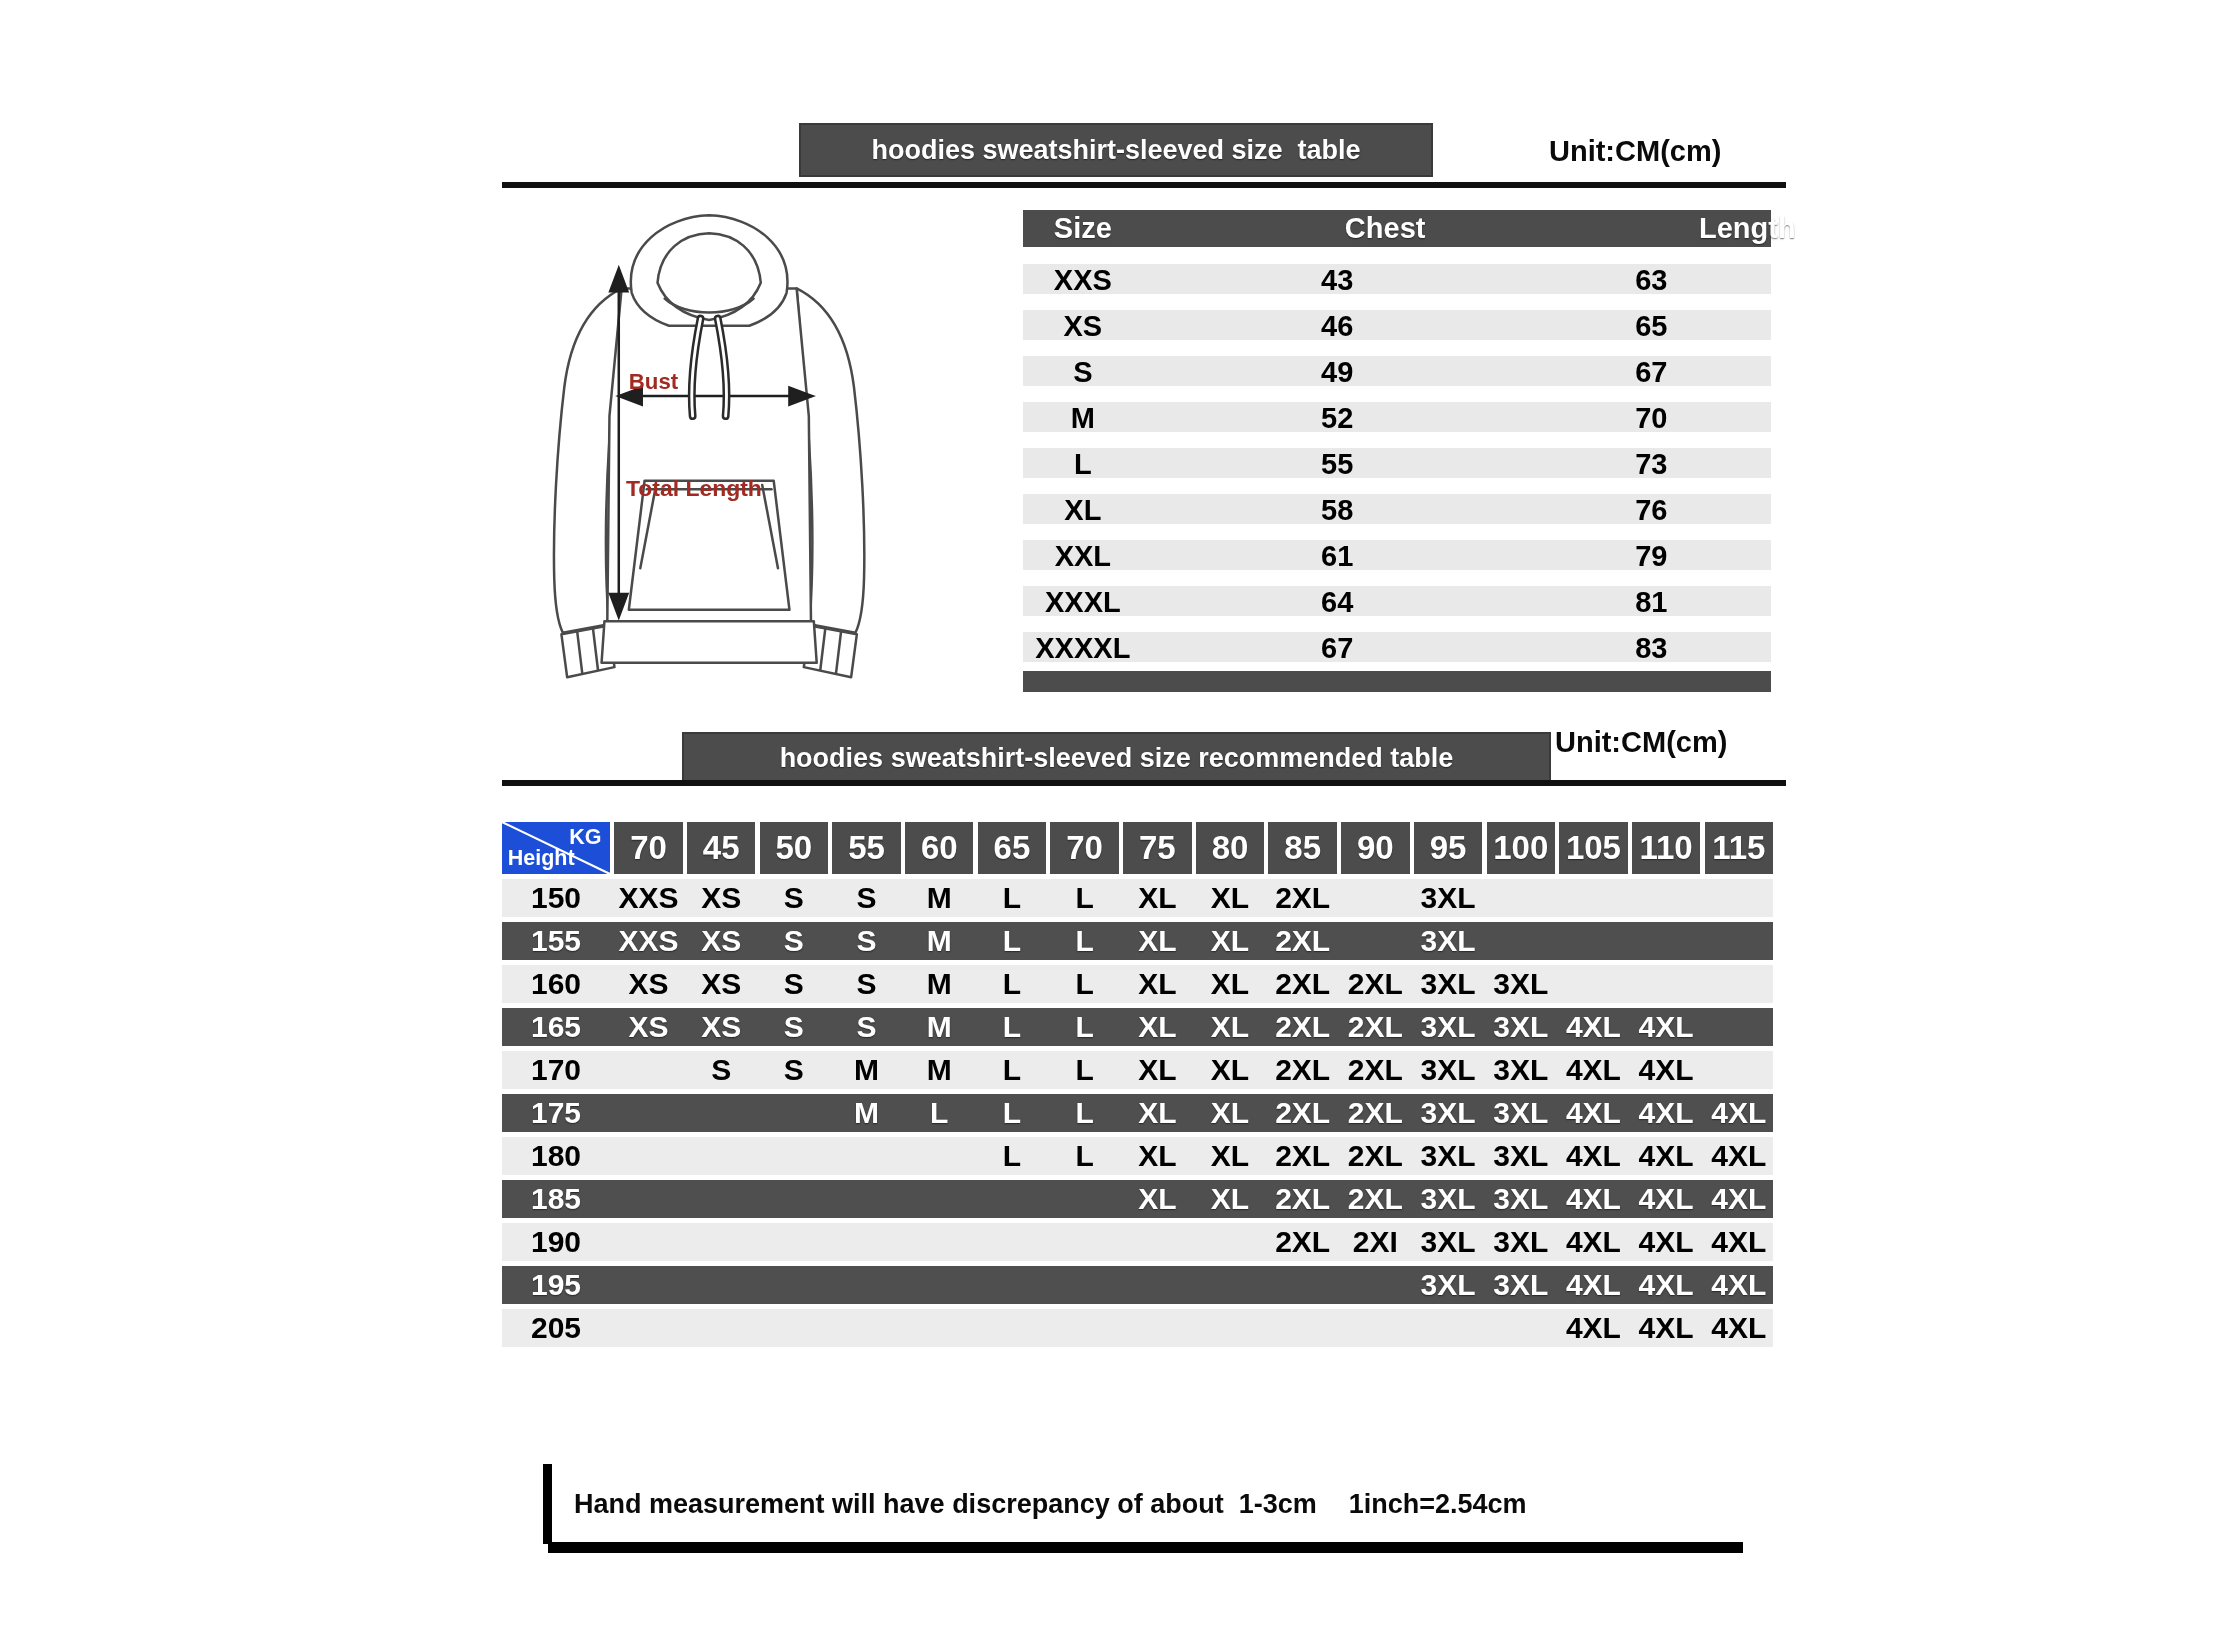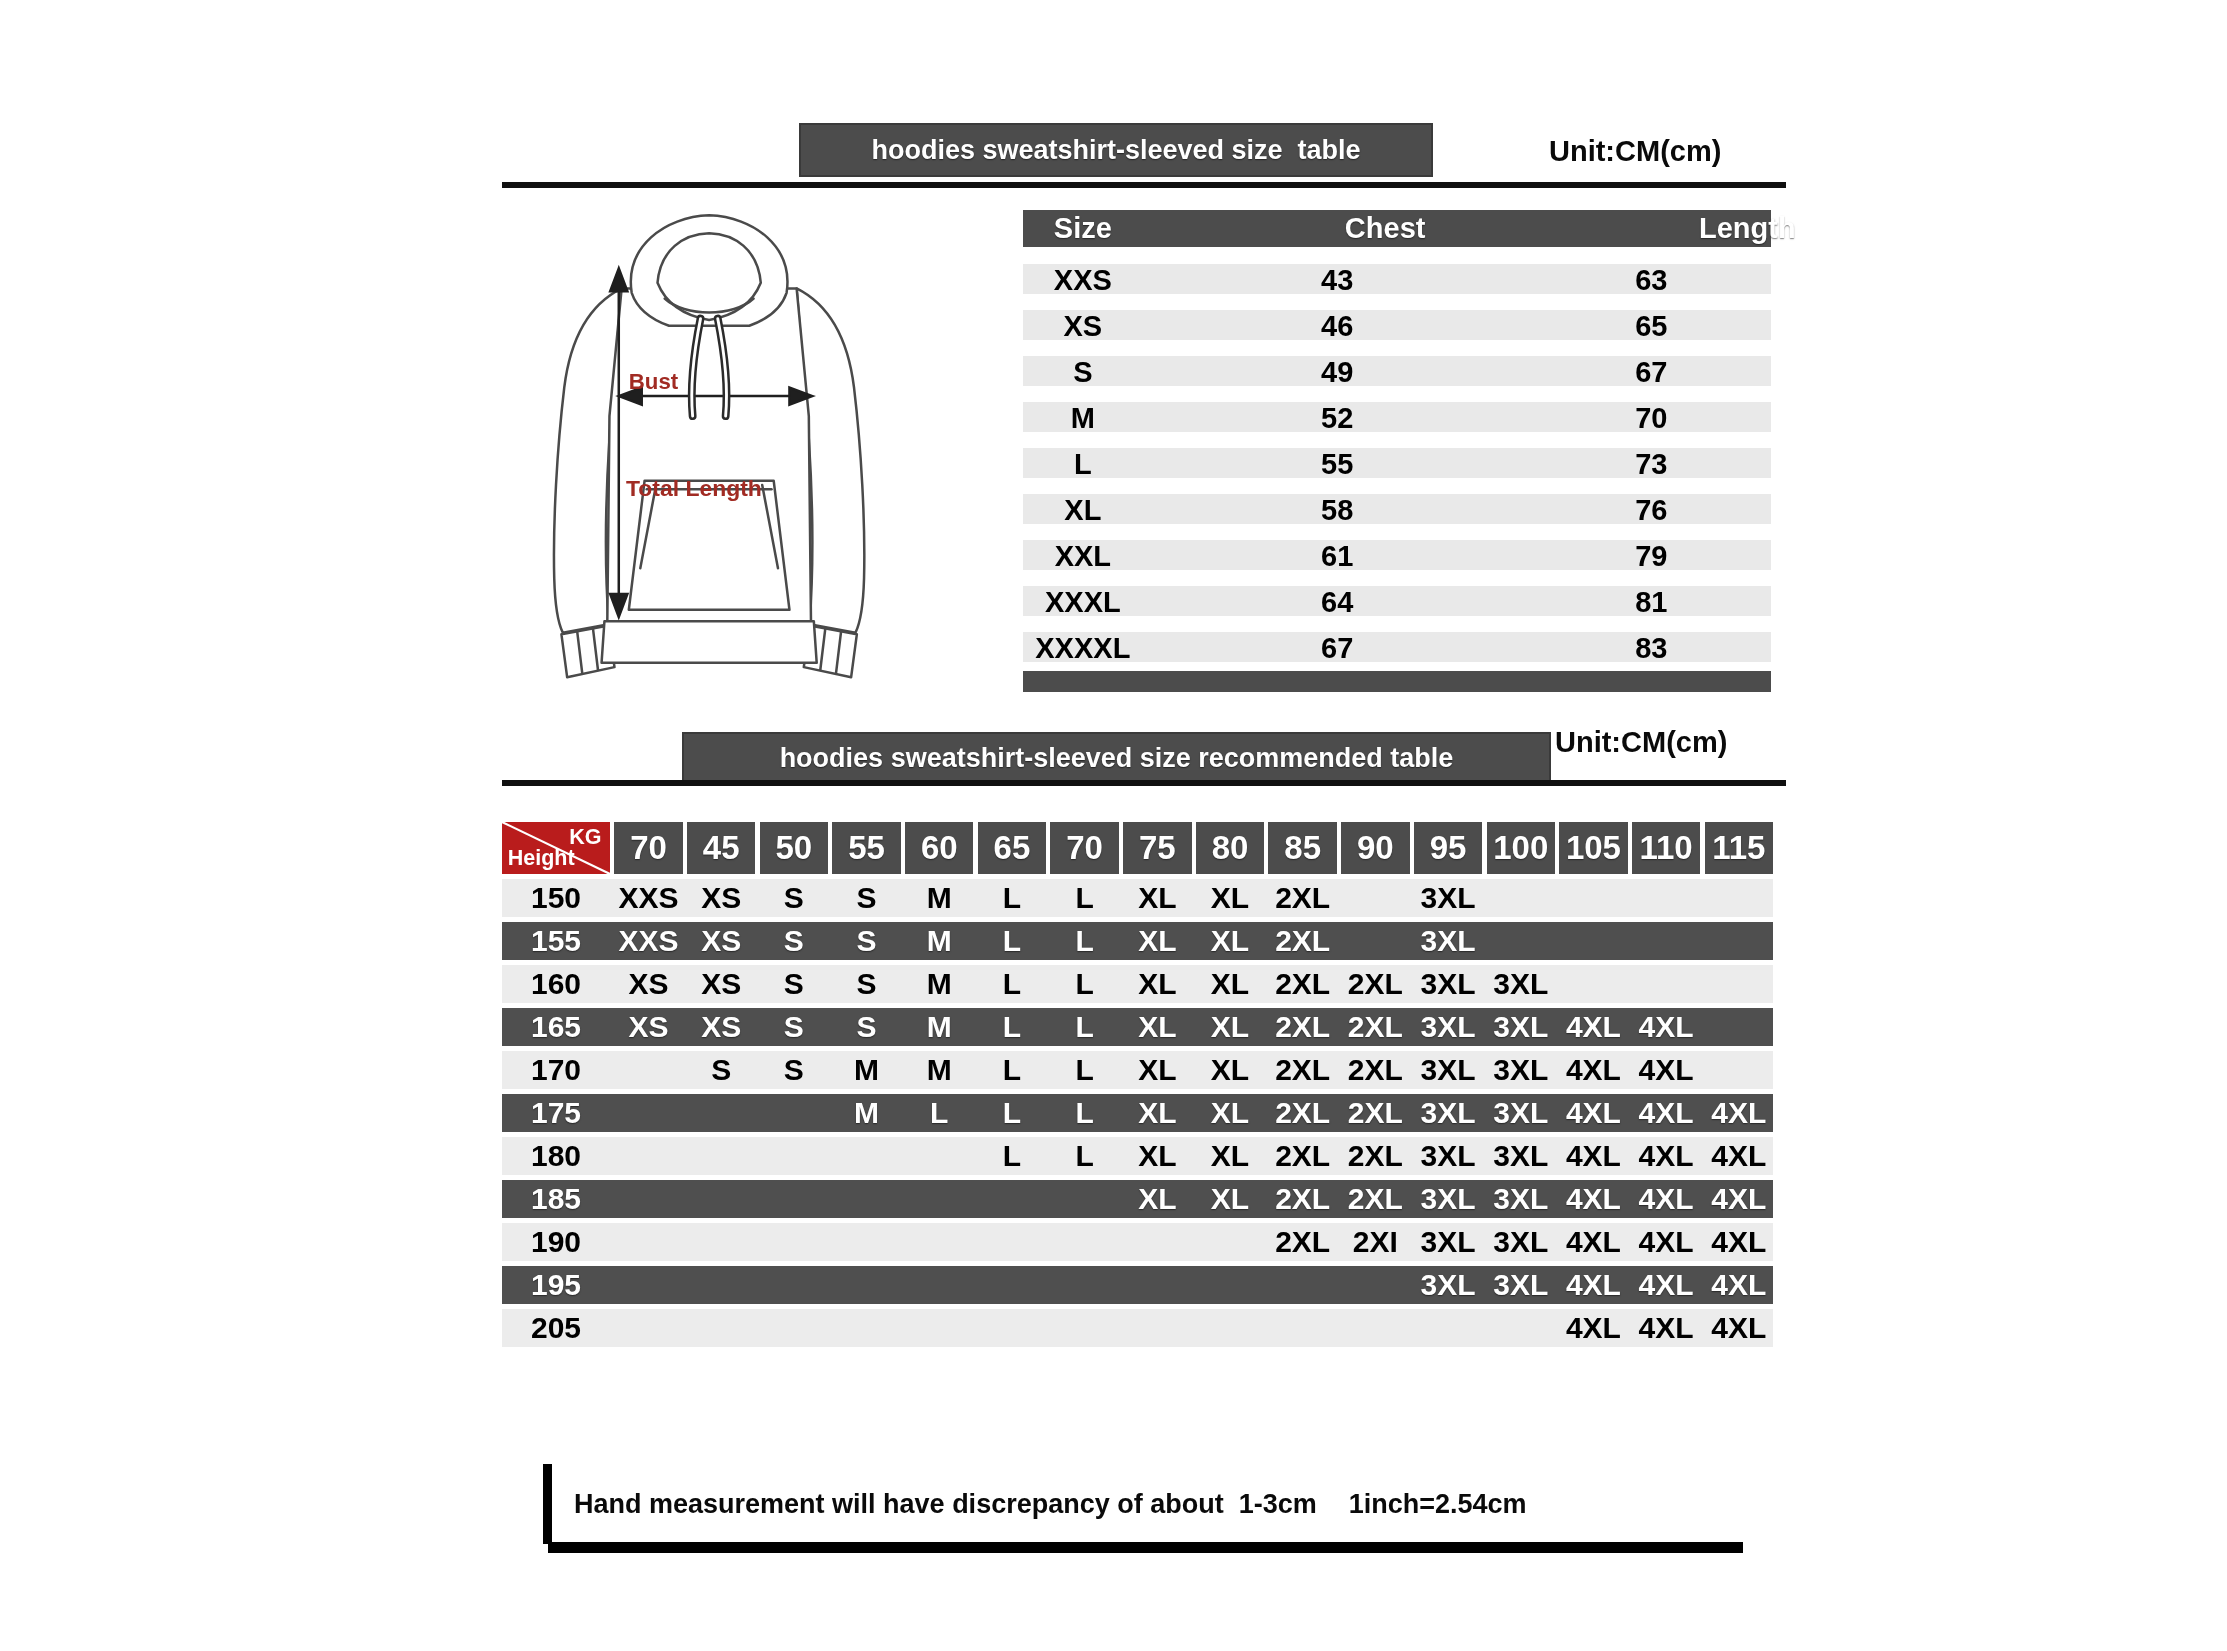--- a/index.html
+++ b/index.html
@@ -23,21 +23,21 @@
   .t1-grid{display:grid;grid-template-columns:16% 52% 32%;align-items:center;text-align:center;}
   .t1-head{height:37px;background:#4c4c4c;color:#fff;font-size:29px;text-shadow:0 0.7px 1.4px rgba(0,0,0,.5);gap:48px;}
   #t1-rows{margin-top:17px;}
   .t1-row{height:30px;margin-bottom:16px;background:#e9e9e9;font-size:29px;}
   .t1-footer{position:absolute;left:0;top:461px;width:100%;height:21px;background:#4c4c4c;}
   
   .t2-head{left:502px;top:822px;width:1271px;height:52px;display:grid;
            grid-template-columns:108px repeat(16,1fr);column-gap:4.3px;}
   .wcell{background:#4c4c4c;color:#fff;font-size:33px;display:flex;align-items:center;
          justify-content:center;text-shadow:0 0.7px 1.4px rgba(0,0,0,.5);}
-  .corner{position:relative;background:#b91c1c;color:#fff;padding-left:20px;}
+  .corner{position:relative;background:#1d4ed8;color:#fff;padding-left:20px;}
   .corner svg{position:absolute;left:0;top:0;width:100%;height:100%;}
   .corner .kg{position:absolute;top:2.9px;right:8.6px;font-size:21.5px;}
   .corner .height{position:absolute;bottom:2.9px;left:5.7px;font-size:21.5px;}
   #t2-rows{left:502px;top:879px;width:1271px;}
   .t2-row{display:grid;grid-template-columns:108px repeat(16,1fr);column-gap:4.3px;height:38px;
           margin-bottom:5px;align-items:center;text-align:center;font-size:30px;}
   .t2-row.light{background:#ececec;color:#000;}
   .t2-row.dark{background:#4f4f4f;color:#fff;text-shadow:0 0.7px 1.4px rgba(0,0,0,.5);}
   
   .note-vbar{left:543px;top:1464px;width:9.3px;height:80px;background:#000;}

